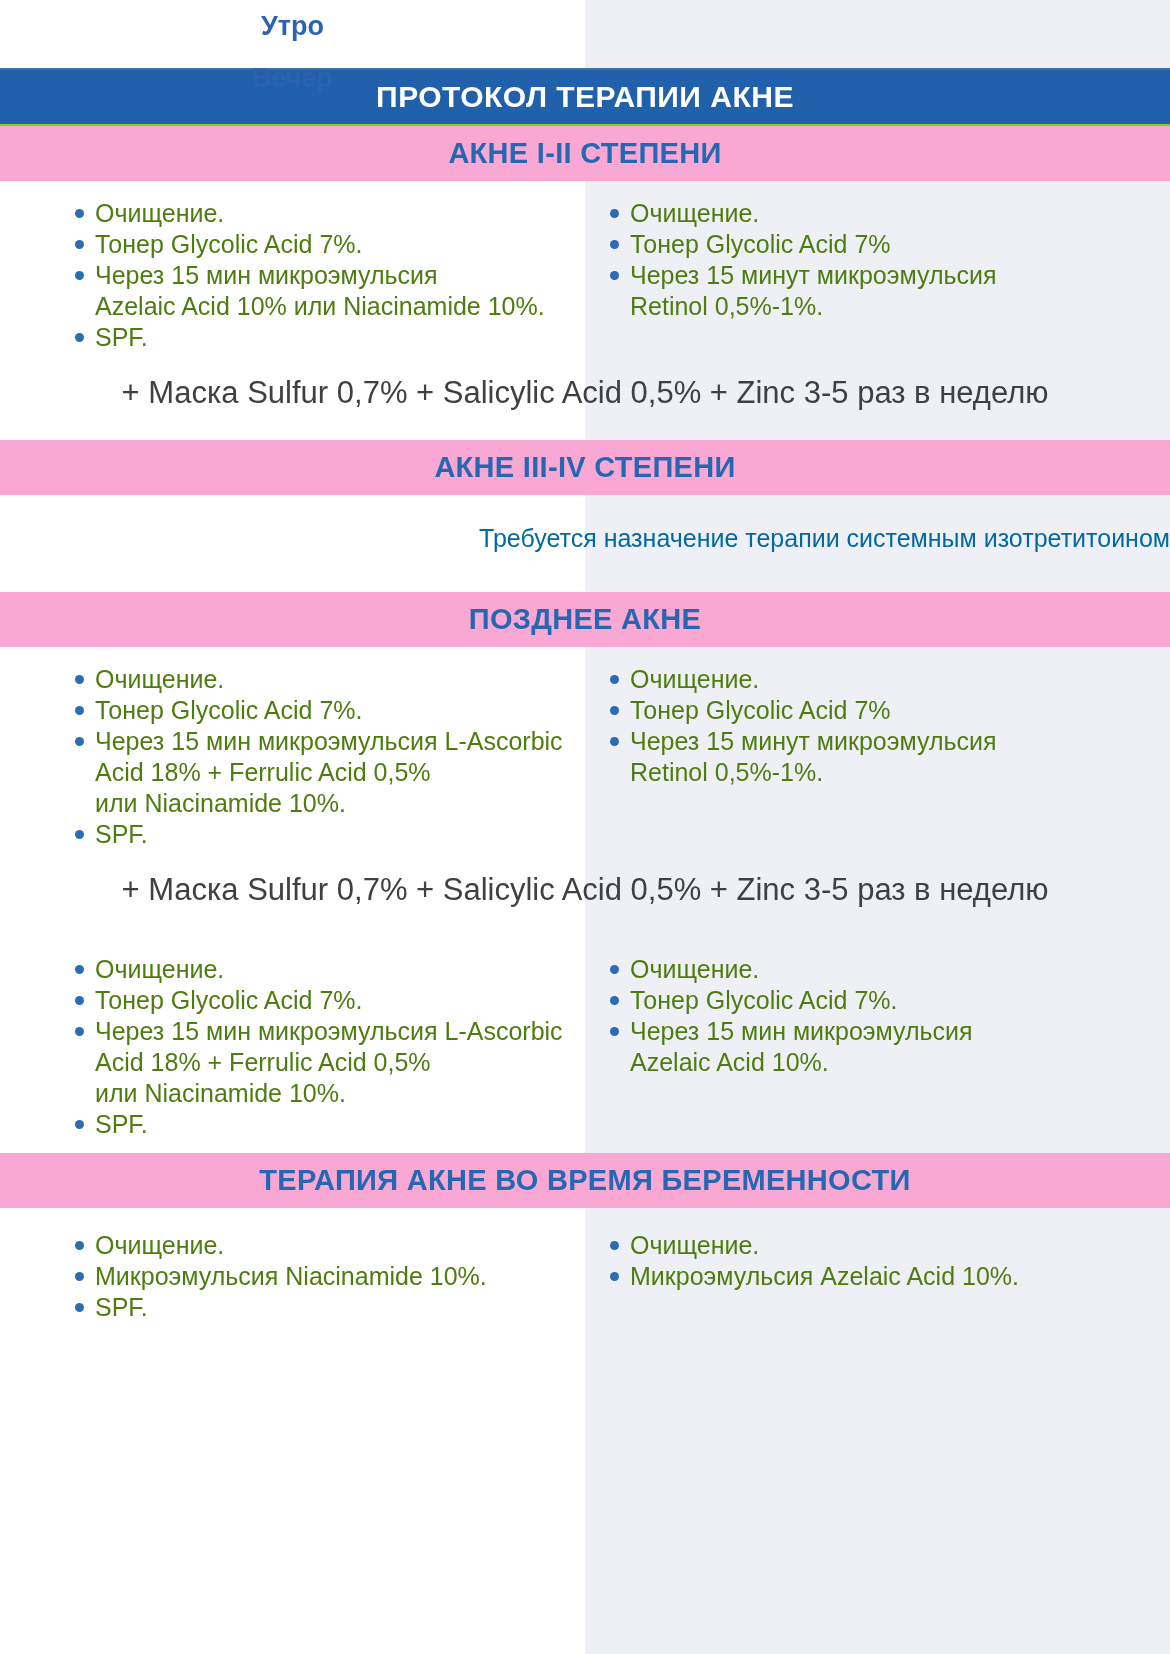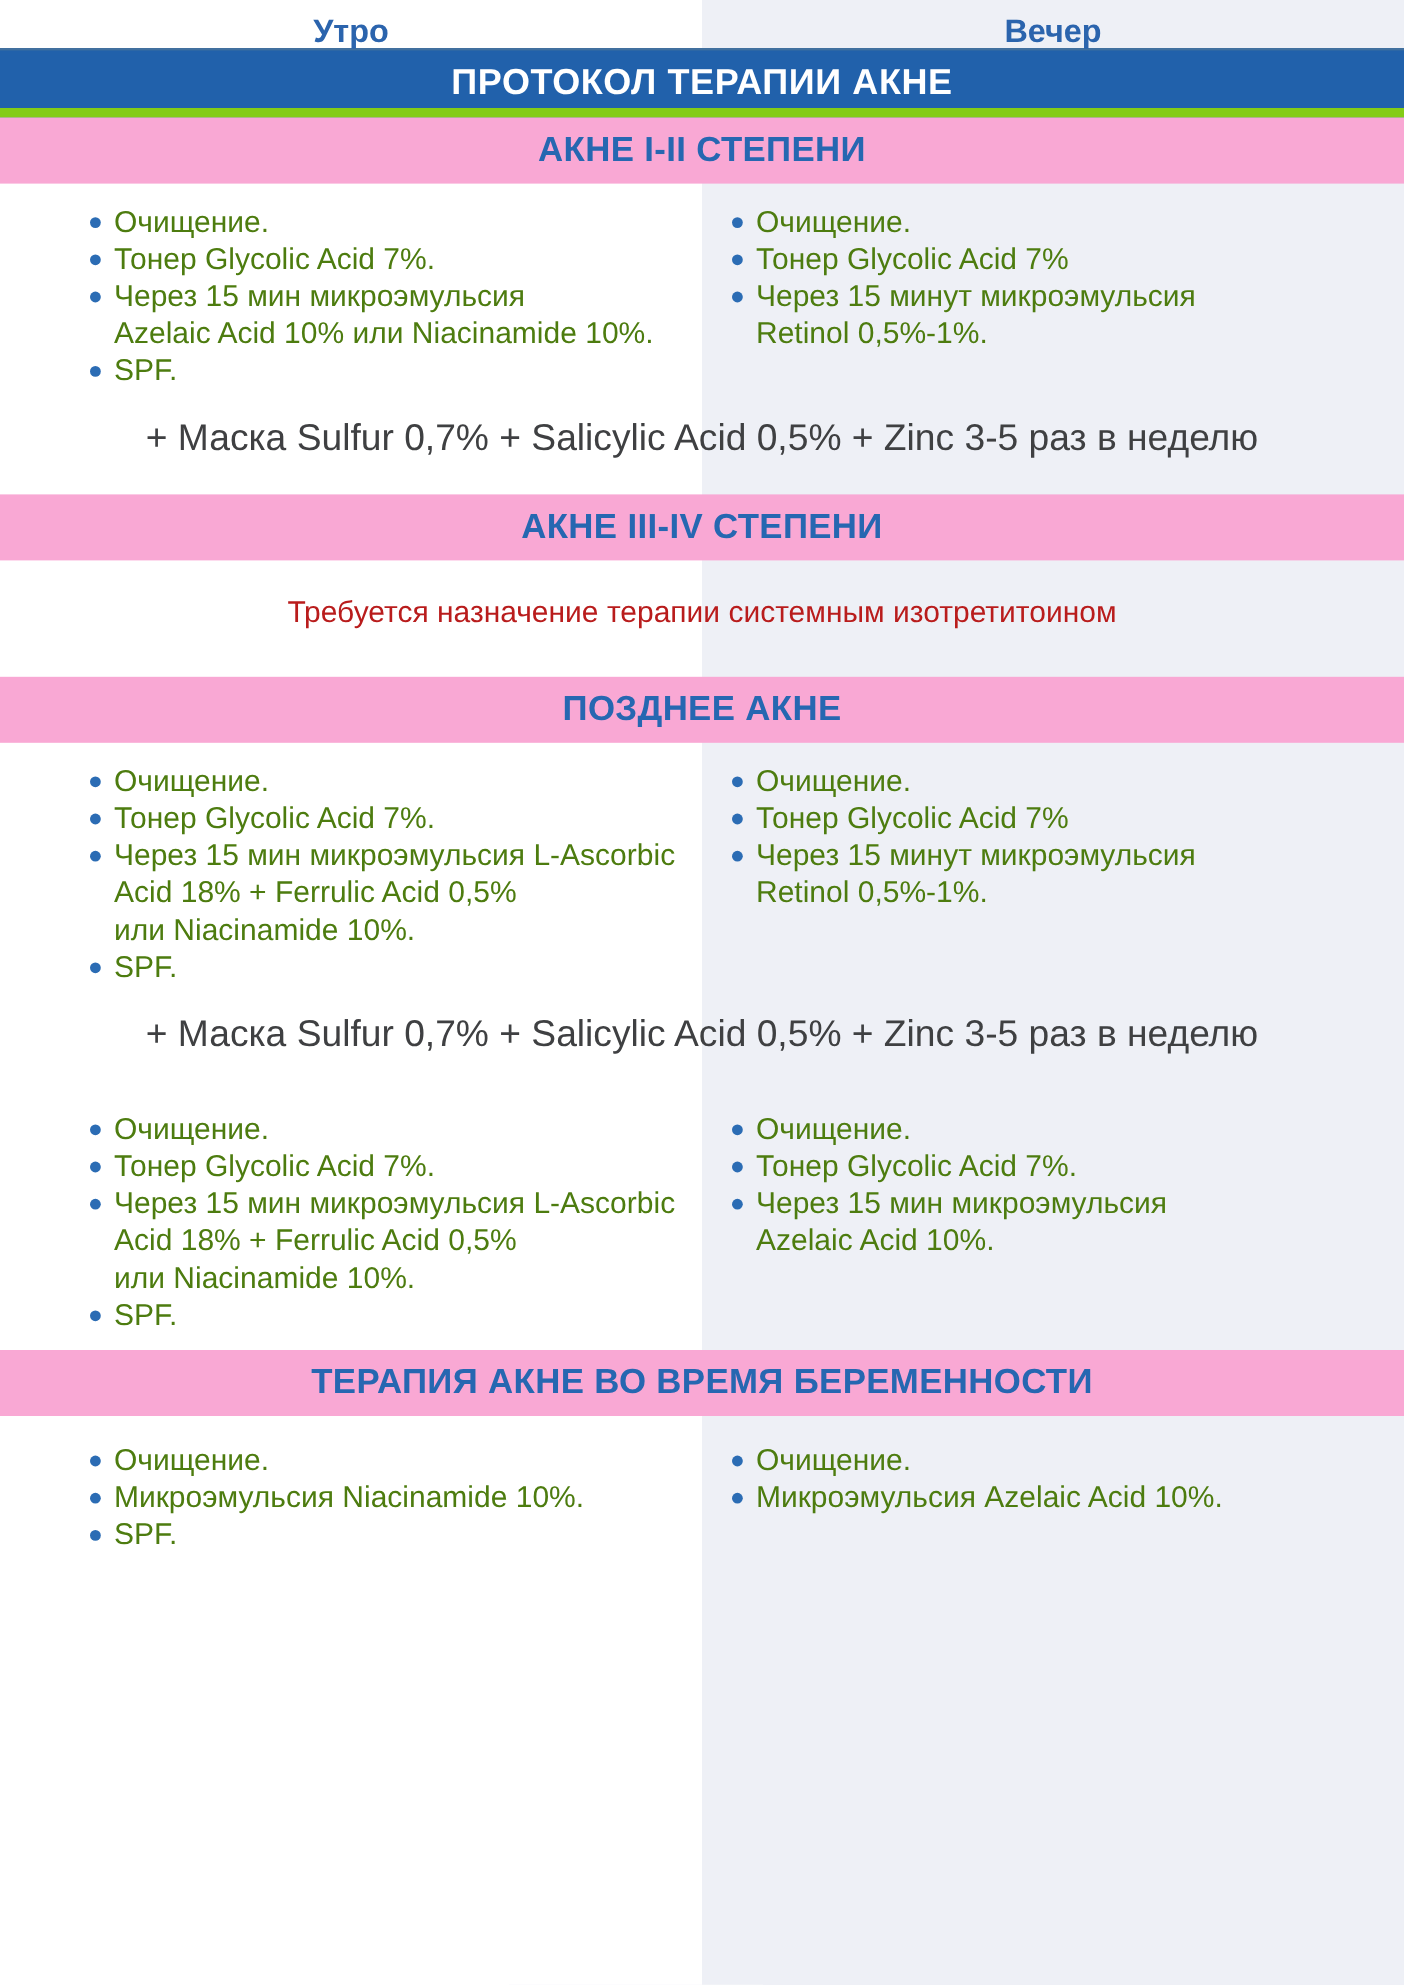--- a/index.html
+++ b/index.html
@@ -11,36 +11,36 @@
     overflow: hidden;
   }
   .right-panel {
     position: absolute;
     left: 585px; top: 0;
     width: 585px; height: 1654px;
     background: #eef0f6;
   }
   .content { position: relative; }
 
-  .col-header { display: flex; height: 40px; }
+  .col-header { display: flex; height: 68px; flex-direction: column; }
   .col-h {
     width: 585px;
     text-align: center;
     line-height: 52px;
     font-size: 27px;
     font-weight: bold;
     color: #2b64ad;
   }
 
   .banner {
     height: 58px;
     box-sizing: border-box;
     background: #2161ab;
     border-top: 2px solid #41709f;
-    border-bottom: 8px solid #84cc16;
+    border-bottom: 2px solid #84cc16;
     color: #ffffff;
     font-size: 30px;
     font-weight: bold;
     text-align: center;
     line-height: 53px;
     letter-spacing: 0.5px;
   }
 
   .band {
     height: 55px;
@@ -81,23 +81,23 @@
 
   .footnote {
     text-align: center;
     font-size: 31px;
     color: #3f4042;
     margin-top: 24px;
     margin-bottom: 32px;
     line-height: 31px;
   }
   .note {
-    text-align: center;
+    text-align: right;
     font-size: 25px;
-    color: #b91c1c;
+    color: #0369a1;
     padding: 28px 0 38px;
     line-height: 31px;
   }
   .band.mt { margin-top: 13px; }
 </style>
 </head>
 <body>
 
 <div class="right-panel"></div>
 

